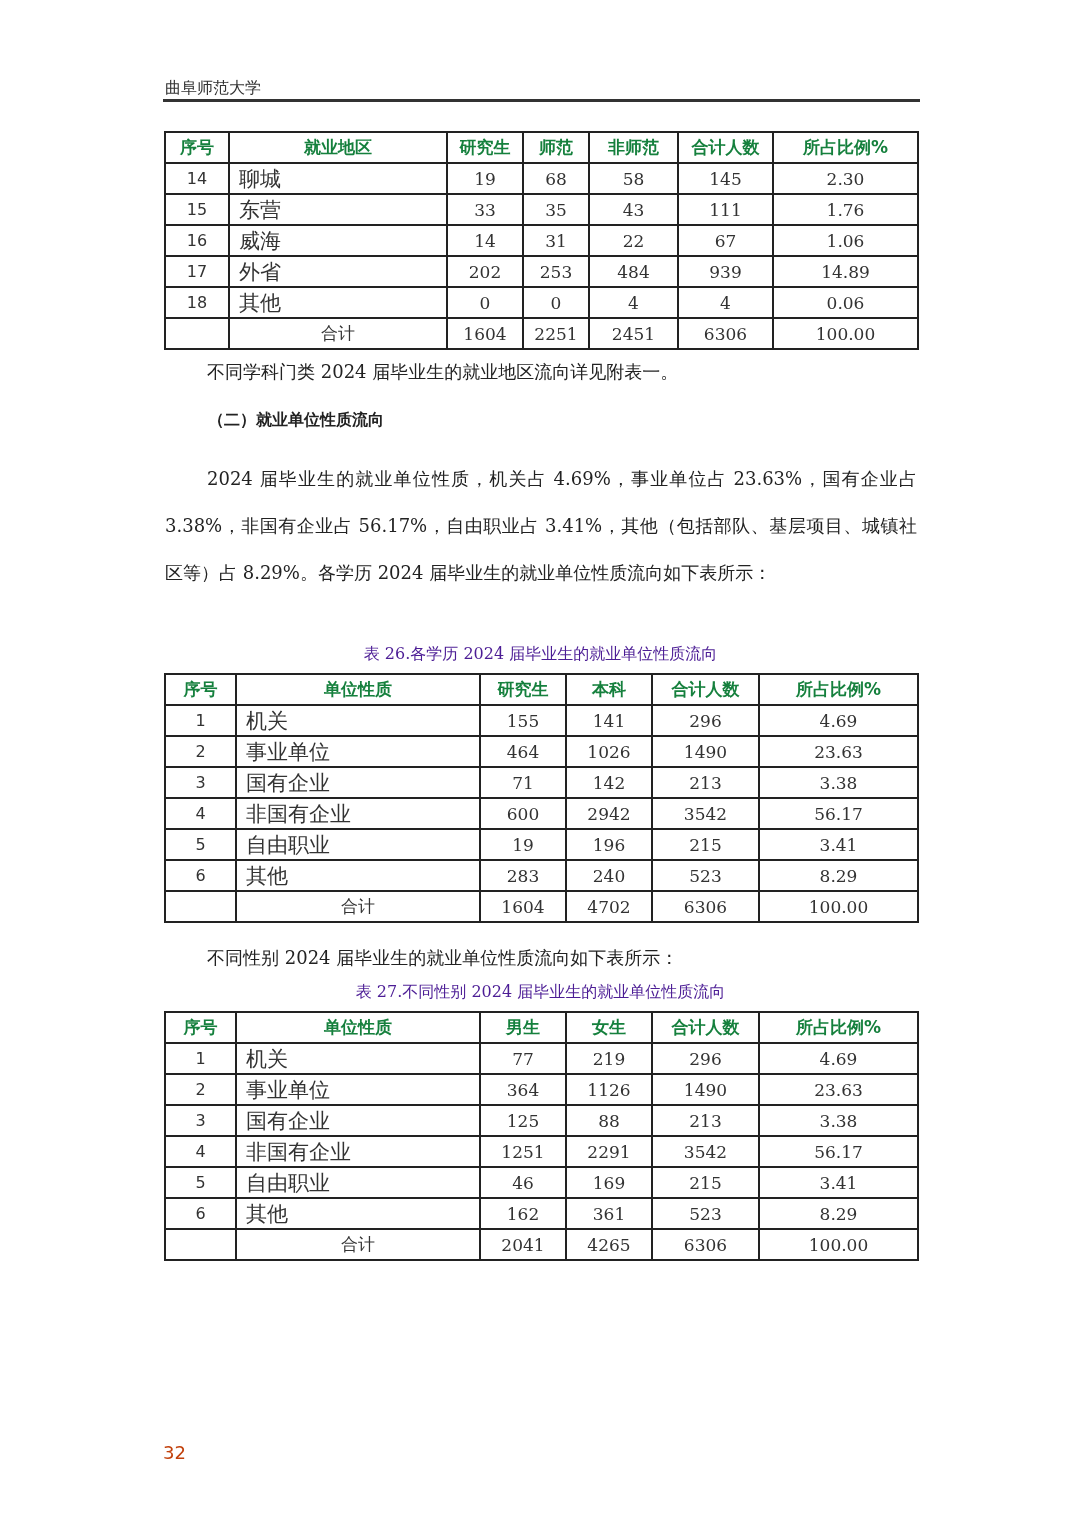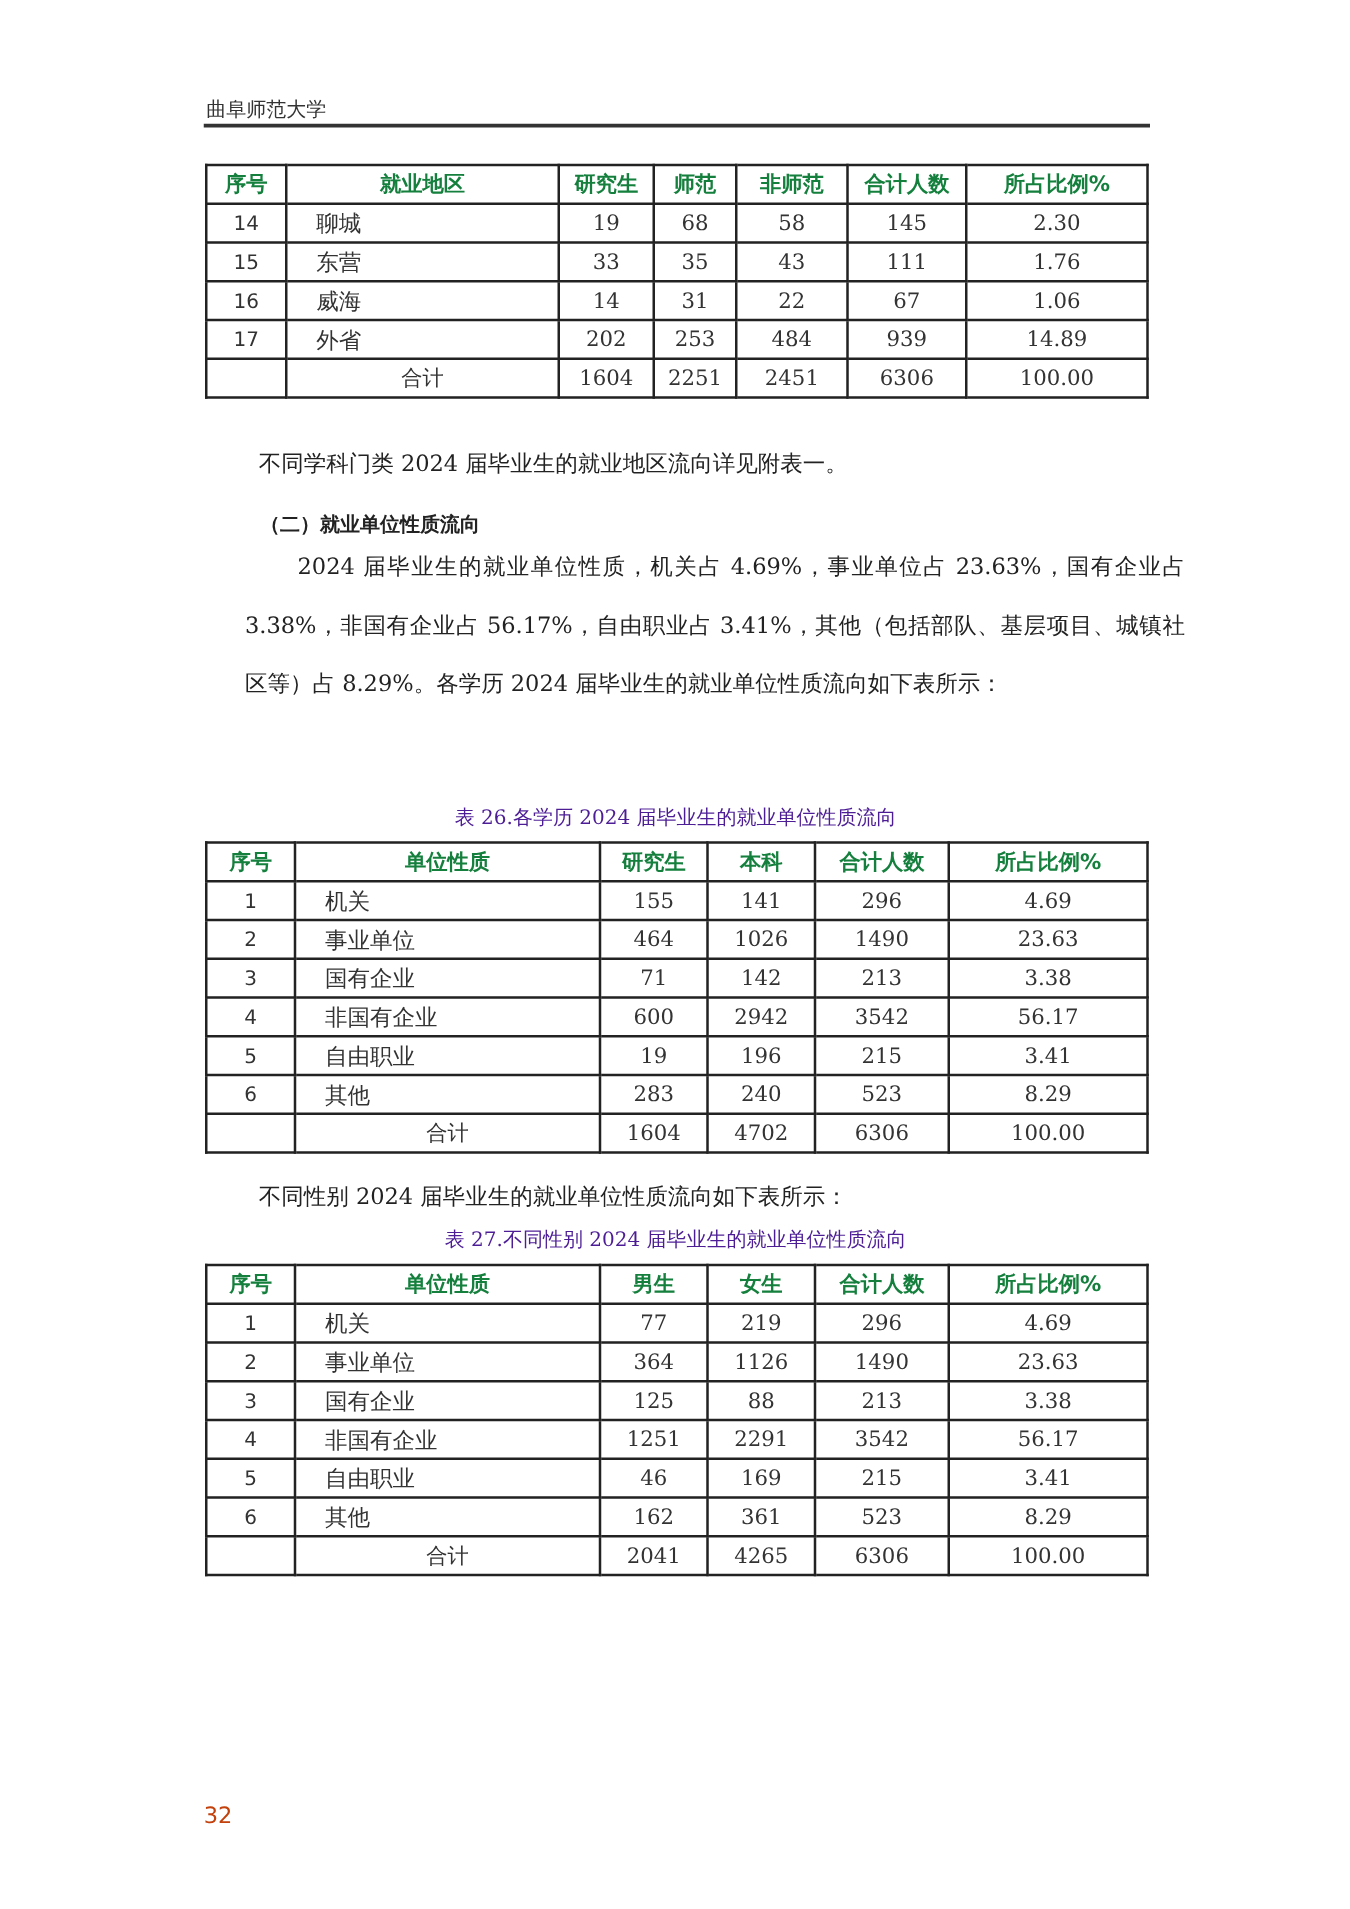--- a/index.html
+++ b/index.html
@@ -8,33 +8,33 @@
   .header-title { position: absolute; left: 165px; top: 78px; font-size: 16px; color: #333;
                   font-family: "DejaVu Sans", sans-serif; }
   .header-rule { position: absolute; left: 163px; top: 99px; width: 757px; height: 3px; background: #333; }
 
   table.tbl { position: absolute; border-collapse: collapse; table-layout: fixed;
               font-size: 17px; color: #333; }
   table.tbl td, table.tbl th { border: 2px solid #222; padding: 0; height: 29px; text-align: center;
               font-weight: normal; white-space: nowrap; overflow: hidden; }
   table.tbl th { font-family: "DejaVu Sans", sans-serif; font-weight: bold; font-size: 17px; color: #15803d; }
   table.tbl td.seq { font-family: "DejaVu Sans", sans-serif; font-size: 16px; }
-  table.tbl td.name { text-align: left; padding-left: 23px; font-family: "DejaVu Sans", sans-serif; font-size: 18px; }
+  table.tbl td.name { text-align: left; padding-left: 9px; font-family: "DejaVu Sans", sans-serif; font-size: 21px; }
   table.tbl td.total-label { text-align: center; font-family: "DejaVu Sans", sans-serif; margin-left: 14px; }
 
   #t1 { left: 164px; top: 131px; width: 753px; }
   #t2 { left: 164px; top: 673px; width: 753px; }
   #t3 { left: 164px; top: 1011px; width: 753px; }
 
   .para { position: absolute; left: 165px; width: 752px; font-size: 18px; line-height: 47px; color: #222; }
   .indent { text-indent: 42px; }
   #p1 { top: 348px; }
   .section-heading { position: absolute; left: 208px; top: 410px; font-size: 16px; font-weight: bold;
                      font-family: "DejaVu Sans", sans-serif; color: #222; }
-  #p2 { top: 430px; text-align: justify; margin-left: 31px; }
+  #p2 { top: 455px; text-align: justify; }
   .caption { position: absolute; left: 164px; width: 753px; text-align: center; font-size: 16px; color: #4c1d95; }
   #cap26 { top: 644px; }
   #p3 { top: 934px; }
   #cap27 { top: 982px; }
   .page-num { position: absolute; left: 163px; top: 1442px; font-size: 18px; font-family: "DejaVu Sans", sans-serif; color: #c2410c; }
 </style>
 </head>
 <body>
 
 <div class="header-title">曲阜师范大学</div>
@@ -92,20 +92,29 @@
     <tr>
       <td class="seq">17</td>
       <td class="name">外省</td>
       <td>202</td>
       <td>253</td>
       <td>484</td>
       <td>939</td>
       <td>14.89</td>
     </tr>
     <tr>
+      <td class="seq">18</td>
+      <td class="name">其他</td>
+      <td>0</td>
+      <td>0</td>
+      <td>4</td>
+      <td>4</td>
+      <td>0.06</td>
+    </tr>
+    <tr>
       <td class="seq"></td>
       <td class="total-label">合计</td>
       <td>1604</td>
       <td>2251</td>
       <td>2451</td>
       <td>6306</td>
       <td>100.00</td>
     </tr>
   </tbody>
 </table>

